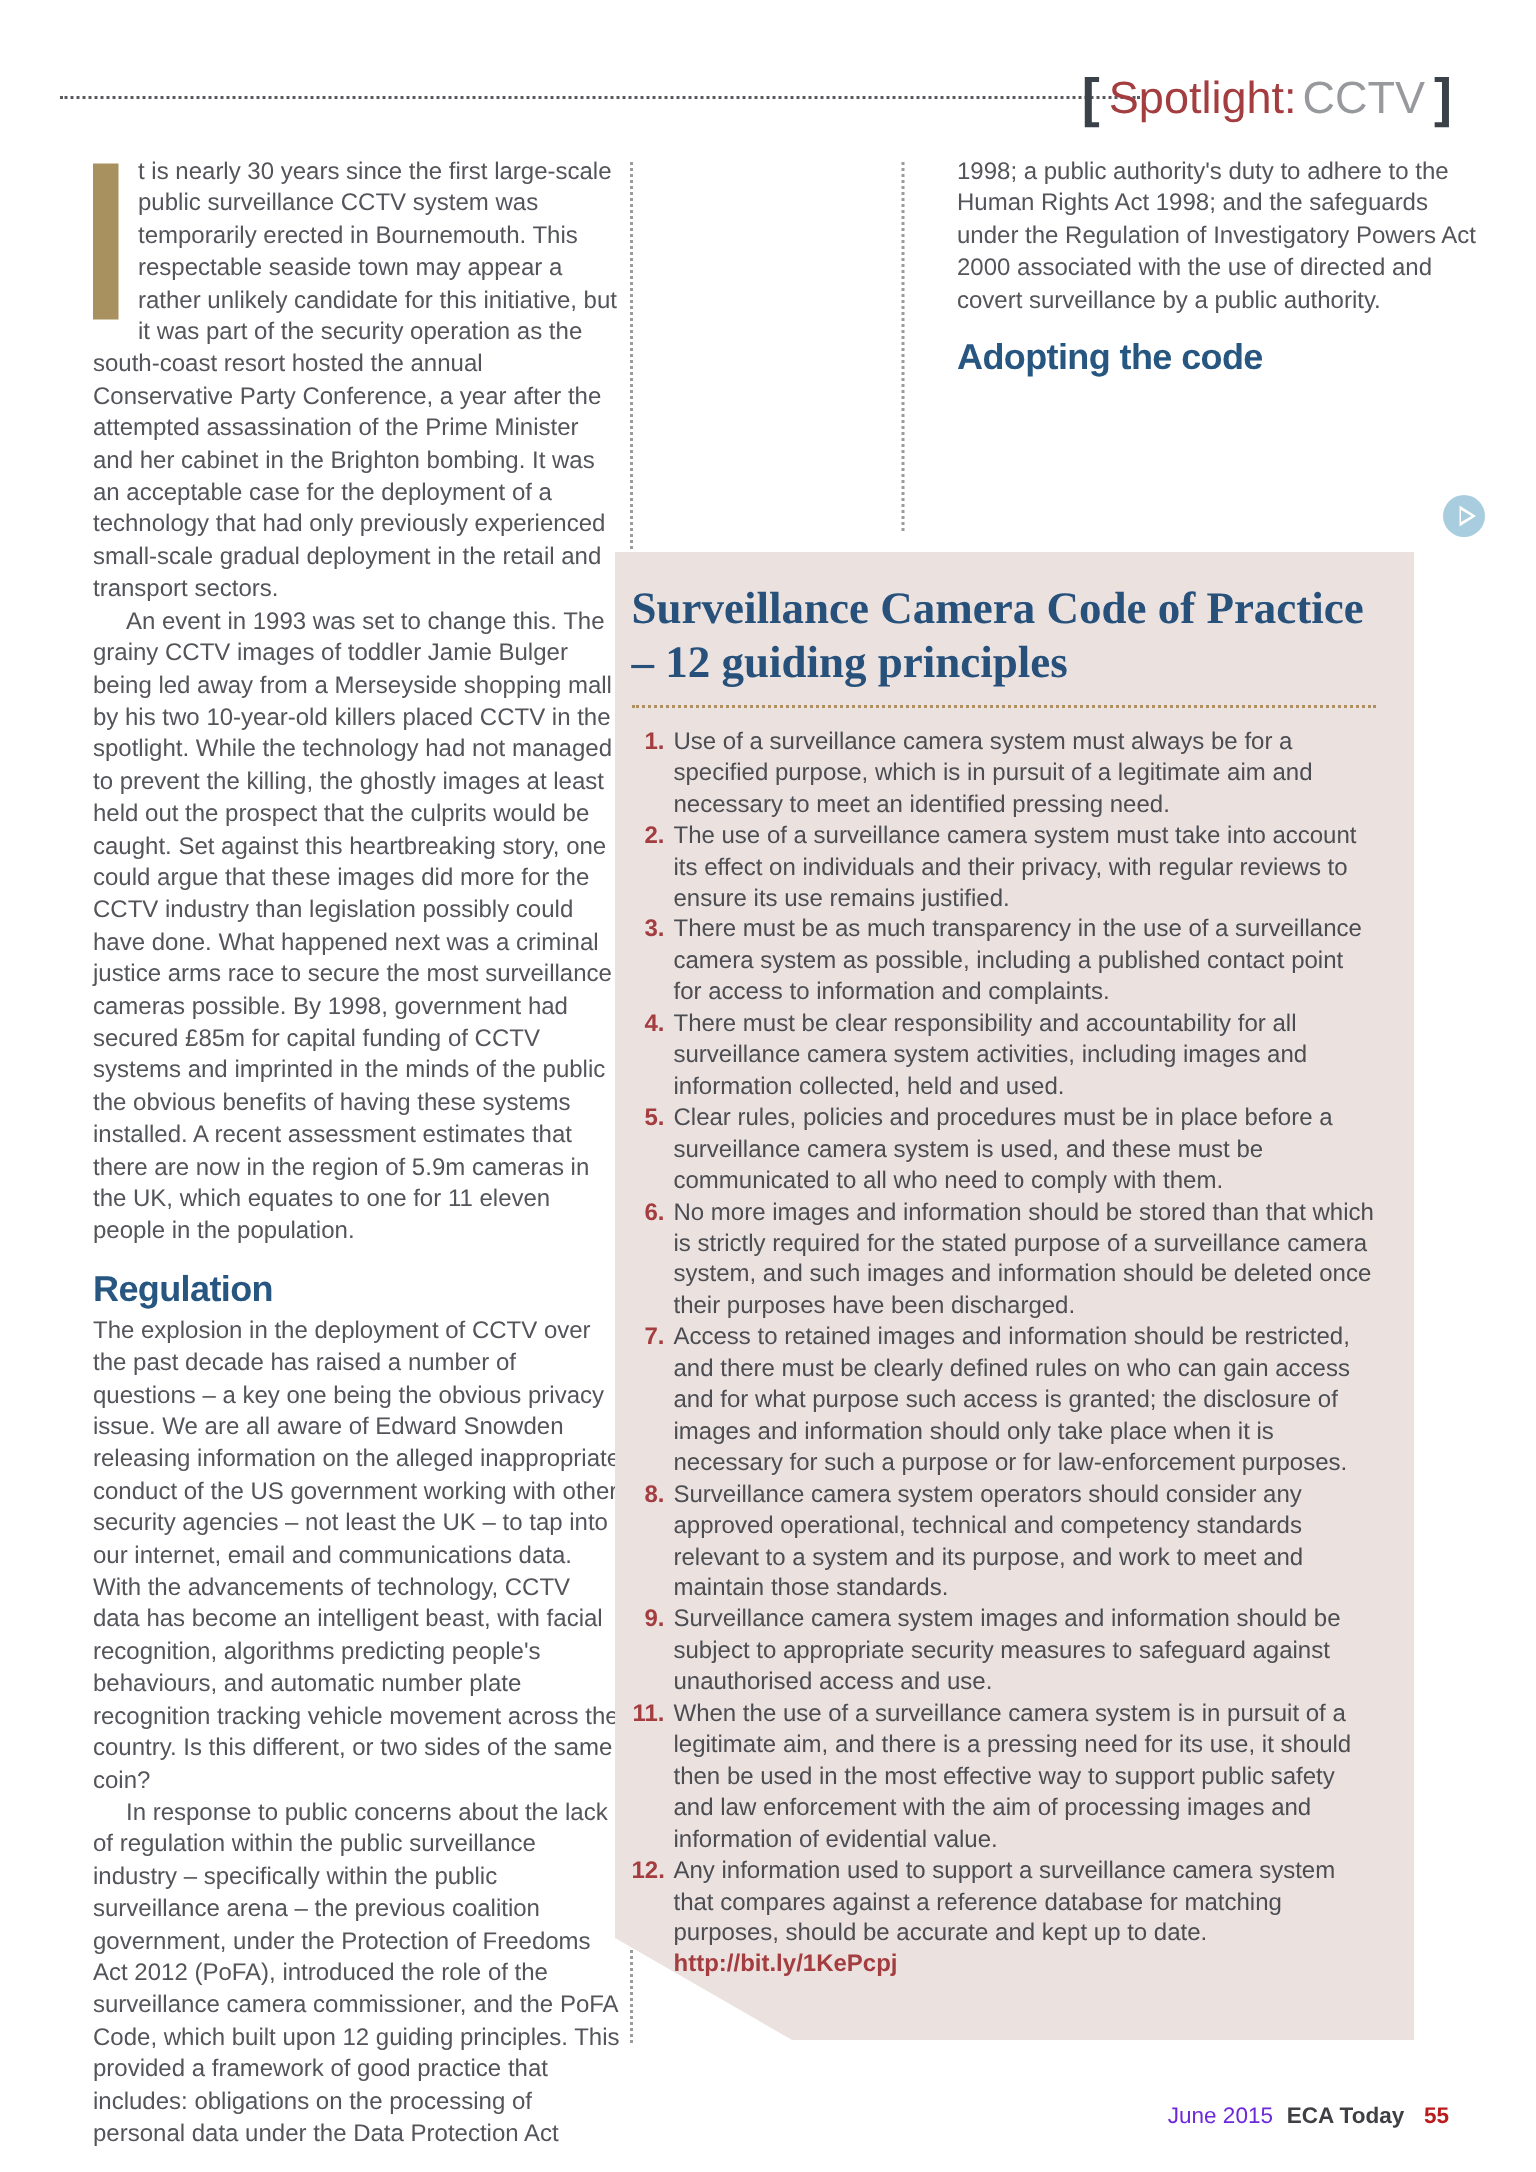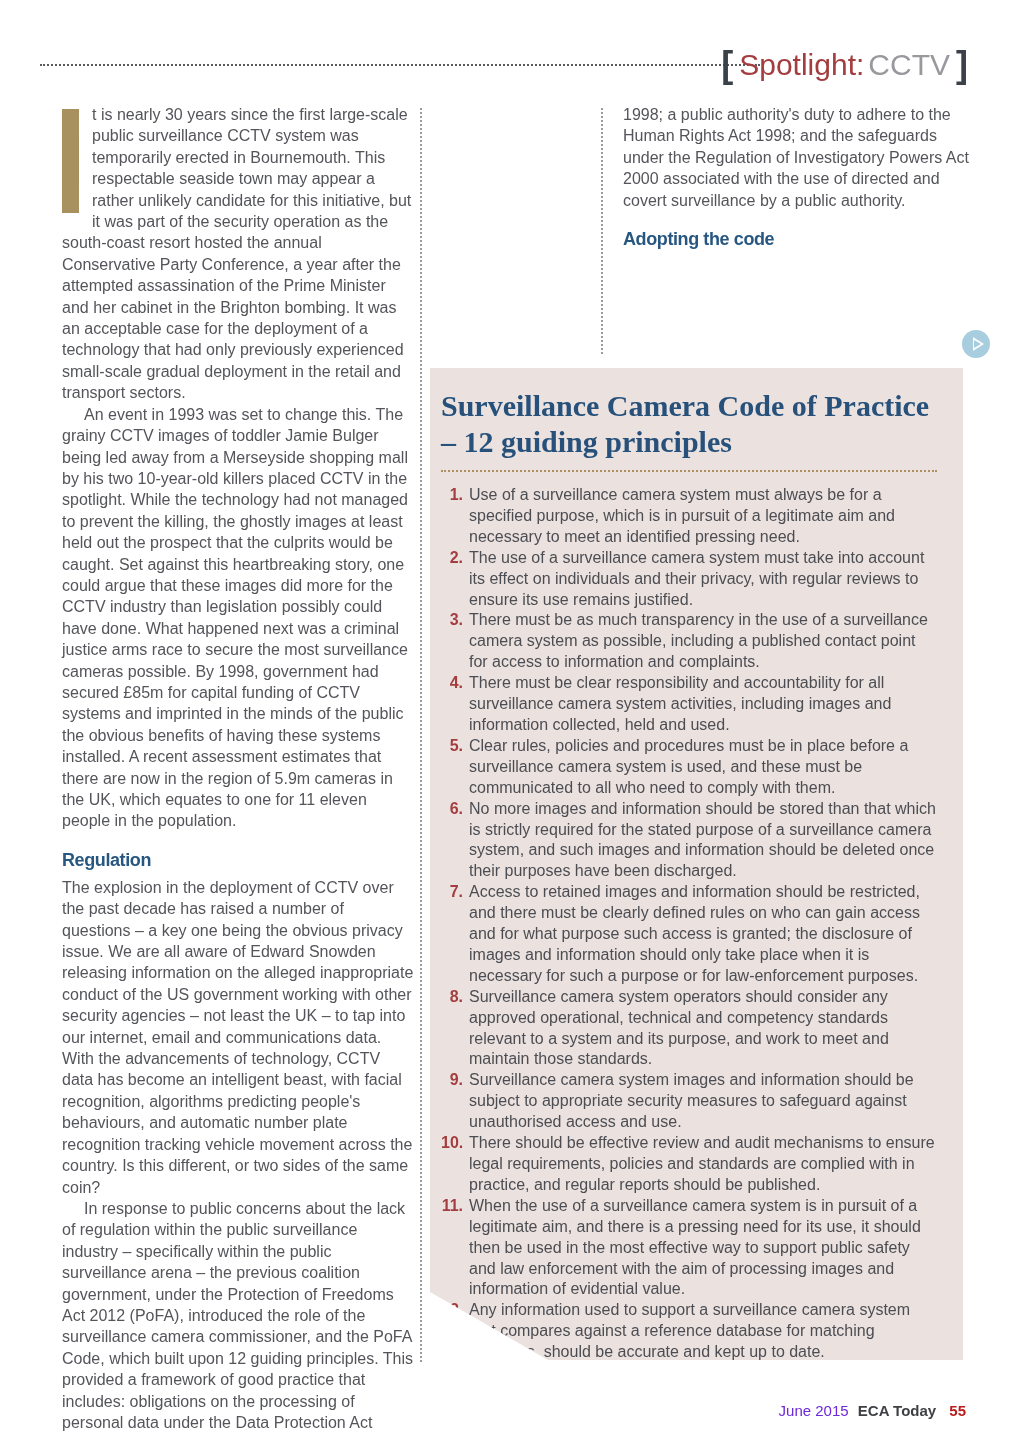--- a/index.html
+++ b/index.html
@@ -16,39 +16,39 @@
   .spotlight .topic{color:#97999c;font-weight:400;padding-right:6px;}
   
   .left-col{position:absolute;left:62px;top:104px;width:352px;font-size:16px;line-height:21.4px;text-align:left;}
   .left-col p,.right-col p{margin:0;}
   .para-indent{text-indent:22px;}
   .dropcap{
     float:left;width:17px;height:104px;background:#a8905f;color:#a8905f;
     margin:5px 13px 2px 0;overflow:hidden;font-size:80px;line-height:104px;
   }
   .col-heading{
-    font-size:18px;font-weight:700;color:#275780;letter-spacing:-0.4px;
+    font-size:24px;font-weight:700;color:#275780;letter-spacing:-0.4px;
     margin:13px 0 2px 0;line-height:30px;
   }
   .divider-main{position:absolute;left:420px;top:108px;height:1254px;border-left:2px dotted #9b9b9b;width:0;}
   .divider-right{position:absolute;left:601px;top:108px;height:246px;border-left:2px dotted #9b9b9b;width:0;}
-  .right-col{position:absolute;left:623px;top:104px;width:348px;font-size:16px;line-height:21.4px;}
+  .right-col{position:absolute;left:638px;top:104px;width:348px;font-size:16px;line-height:21.4px;}
   
   .play-icon{position:absolute;left:962px;top:330px;width:28px;height:28px;border-radius:50%;background:#a7cdde;}
   .play-icon::before{
     content:"";position:absolute;left:11px;top:7px;width:0;height:0;
     border-left:11px solid #ffffff;border-top:7px solid transparent;border-bottom:7px solid transparent;
   }
   .play-icon::after{
     content:"";position:absolute;left:12px;top:10px;width:0;height:0;
     border-left:7px solid #a7cdde;border-top:4px solid transparent;border-bottom:4px solid transparent;
   }
   
   .code-box{
-    position:absolute;left:430px;top:368px;width:533px;height:992px;background:#ebe2e0;
+    position:absolute;left:410px;top:368px;width:533px;height:992px;background:#ebe2e0;
     box-sizing:border-box;padding:20px 26px 0 11px;
     -webkit-clip-path:polygon(0 0,100% 0,100% 100%,118px 100%,0 calc(100% - 68px));
     clip-path:polygon(0 0,100% 0,100% 100%,118px 100%,0 calc(100% - 68px));
   }
   .box-title{
     font-family:"Liberation Serif","DejaVu Serif",serif;
     font-size:30px;line-height:36px;font-weight:700;color:#27517a;
     padding-bottom:10px;border-bottom:2px dotted #b09060;margin:0;
   }
   .principles{margin-top:13px;font-size:16px;line-height:20.9px;color:#4c4d52;}
@@ -123,24 +123,20 @@
         </div>
         <div class="code-item">
           <span class="num">8.</span>
           <span class="txt">Surveillance camera system operators should consider any approved operational, technical and competency standards relevant to a system and its purpose, and work to meet and maintain those standards.</span>
         </div>
         <div class="code-item">
           <span class="num">9.</span>
           <span class="txt">Surveillance camera system images and information should be subject to appropriate security measures to safeguard against unauthorised access and use.</span>
         </div>
         <div class="code-item">
-          <span class="num">10.</span>
-          <span class="txt">There should be effective review and audit mechanisms to ensure legal requirements, policies and standards are complied with in practice, and regular reports should be published.</span>
-        </div>
-        <div class="code-item">
           <span class="num">11.</span>
           <span class="txt">When the use of a surveillance camera system is in pursuit of a legitimate aim, and there is a pressing need for its use, it should then be used in the most effective way to support public safety and law enforcement with the aim of processing images and information of evidential value.</span>
         </div>
         <div class="code-item">
           <span class="num">12.</span>
           <span class="txt">Any information used to support a surveillance camera system that compares against a reference database for matching purposes, should be accurate and kept up to date. <a class="principle-link" href="#">http://bit.ly/1KePcpj</a></span>
         </div>
       </div>
   </div>
 

